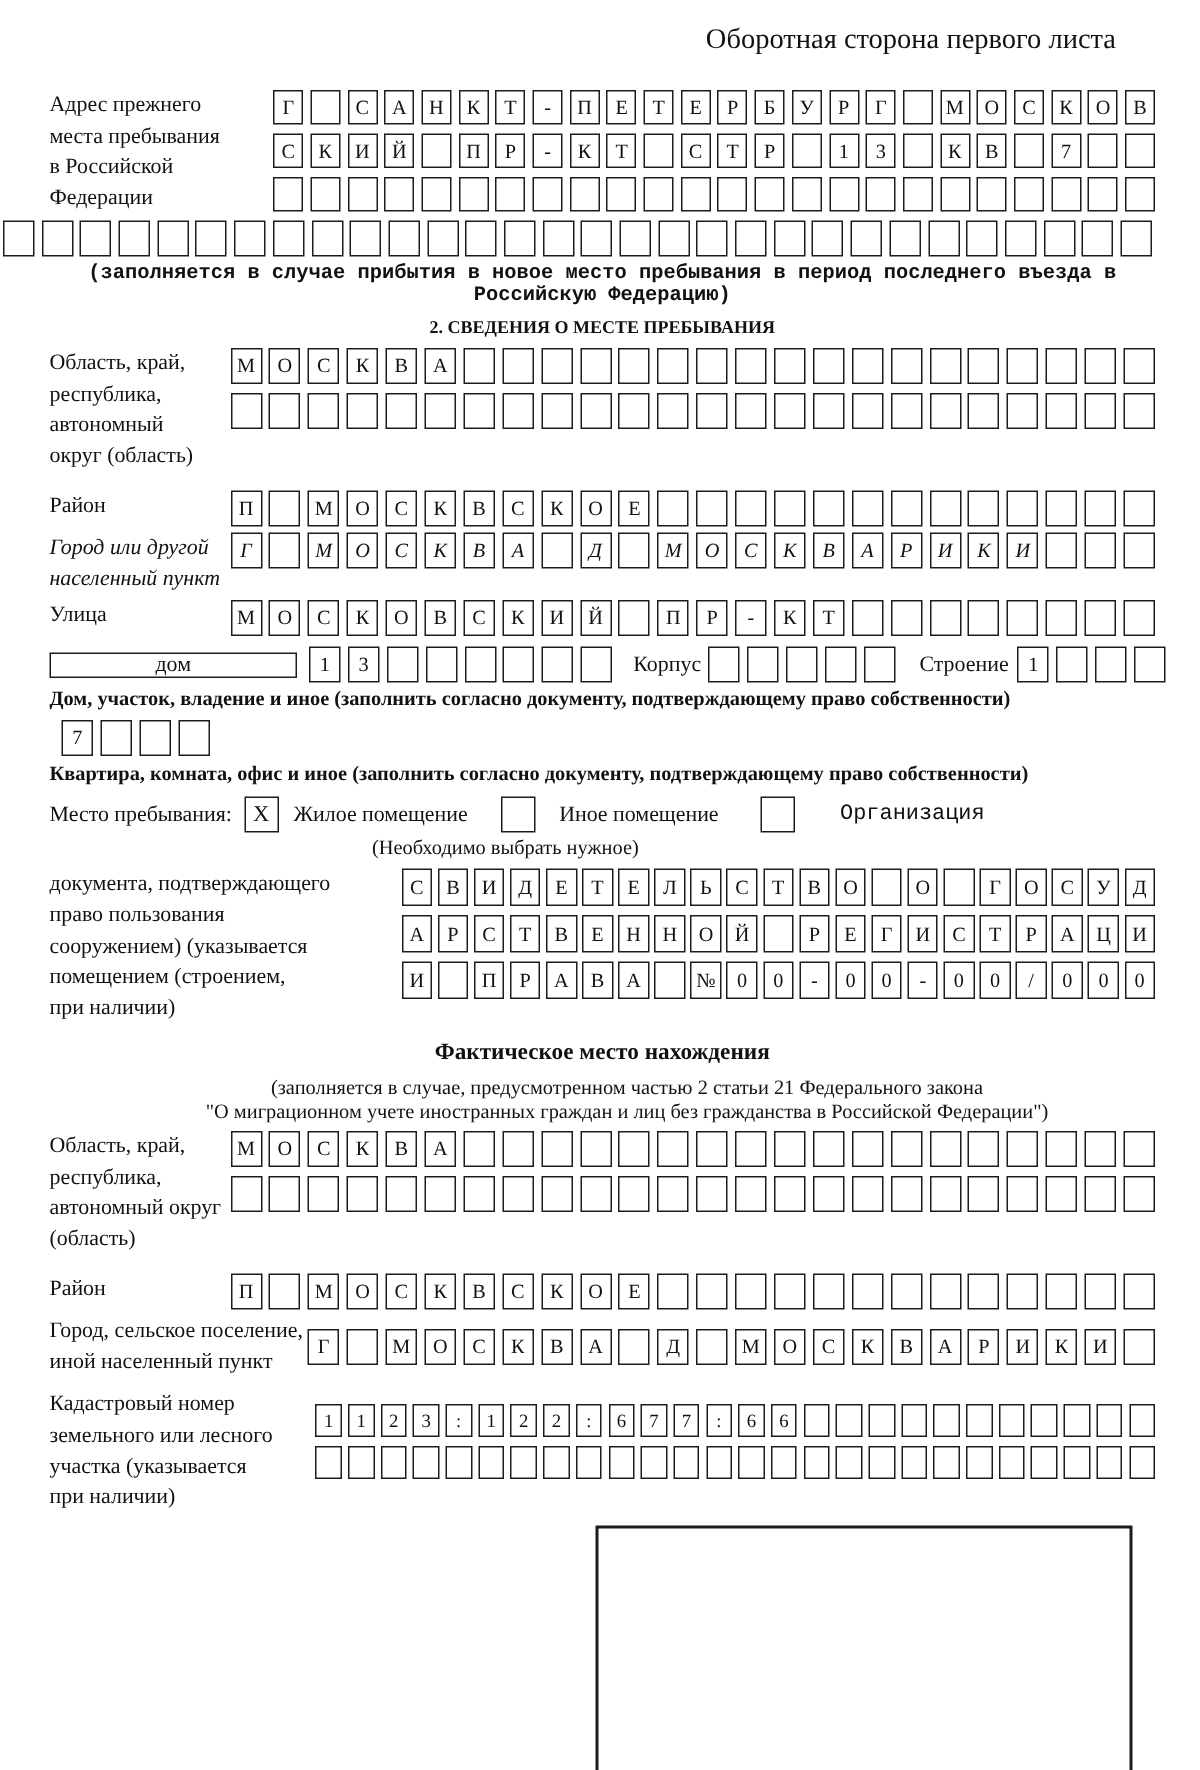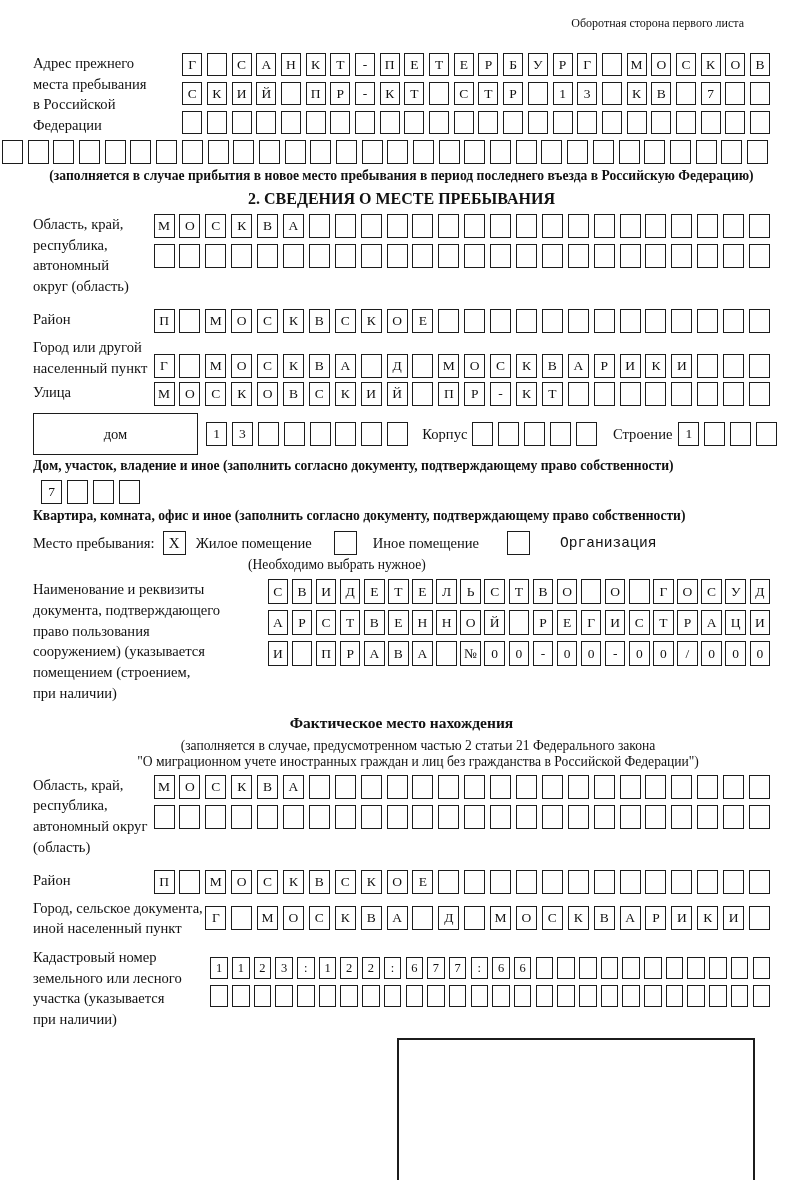--- a/index.html
+++ b/index.html
@@ -2,43 +2,43 @@
 <html><head>
 <meta charset="utf-8">
 <style>
   html,body{margin:0;padding:0;background:#fff;}
   body{
     width:800px;height:1180px;overflow:hidden;
     font-family:"Liberation Serif","DejaVu Serif",serif;
     color:#111;position:relative;
     padding:16px 30px 0 33px;box-sizing:border-box;
   }
-  .corner{ text-align:right; font-size:12px; padding-right:26px;}
+  .corner{ text-align:right; font-size:19px; padding-right:26px;}
   .flabel{font-size:14.6px; line-height:1.42;}
   .group{display:flex; align-items:flex-start;}
   .group .rows{margin-left:auto;}
   .cells{display:flex; justify-content:flex-end;}
   .cell{
     display:inline-block; box-sizing:border-box;
     border:1.6px solid #1c1c1c; background:#fff;
     text-align:center; font-size:13.5px; flex:none;
   }
   
   .c24a .cell{width:20px;height:23px;line-height:21px;margin-left:4.7px;}
   .c24b .cell{width:21px;height:24px;line-height:22px;margin-left:4.9px;}
   .c30  .cell{width:21px;height:24px;line-height:22px;margin-left:4.7px;}
   .c21  .cell{width:20.5px;height:25px;line-height:23px;margin-left:3.6px;}
   .c26  .cell{width:17.5px;height:22px;line-height:20px;margin-left:4.2px;font-size:12.5px;}
   .cells .cell:first-child{margin-left:0;}
   .rows .cells{margin-bottom:6px;}
   .caption{font-size:13.6px; font-weight:bold; text-align:center; }
   .caption.light{font-weight:normal;padding-left:33px;}
-  .h2title{font-size:16px;font-weight:bold;text-align:center;}
+  .h2title{font-size:12px;font-weight:bold;text-align:center;}
   .boxlabel{
-    box-sizing:border-box;border:1.8px solid #1c1c1c;height:42px;
+    box-sizing:border-box;border:1.8px solid #1c1c1c;height:17px;
     display:flex;align-items:center;justify-content:center;
     font-size:14.6px;flex:none;background:#fff;
   }
   .inline-lbl{font-size:14.6px;white-space:nowrap;}
   .checkbox{
     box-sizing:border-box;width:23px;height:24px;border:1.7px solid #1c1c1c;
     display:flex;align-items:center;justify-content:center;
     font-size:15px;flex:none;background:#fff;
   }
   .hrow{display:flex;align-items:center;}
@@ -166,21 +166,21 @@
     <span class="cell"></span>
     <span class="cell"></span>
     <span class="cell"></span>
     <span class="cell"></span>
     <span class="cell"></span>
     <span class="cell"></span>
     <span class="cell"></span>
     <span class="cell"></span>
     <span class="cell"></span>
   </div>
-<div class="caption" style="margin-top:4px;">(заполняется в случае прибытия в новое место пребывания в период последнего въезда в Российскую Федерацию)</div>
+<div class="caption" style="margin-top:4px;font-family:Liberation Mono, monospace;">(заполняется в случае прибытия в новое место пребывания в период последнего въезда в Российскую Федерацию)</div>
 
 <div class="h2title" style="margin-top:6px;">2. СВЕДЕНИЯ О МЕСТЕ ПРЕБЫВАНИЯ</div>
 
 <div class="group" style="margin-top:6px;">
   <div class="flabel">
     <div>Область, край,</div>
     <div>республика,</div>
     <div>автономный</div>
     <div>округ (область)</div>
   </div>
@@ -263,21 +263,21 @@
       <span class="cell"></span>
       <span class="cell"></span>
       <span class="cell"></span>
       <span class="cell"></span>
       <span class="cell"></span>
       <span class="cell"></span>
       <span class="cell"></span>
     </div>
 </div>
 
-<div class="group" style="margin-top:4px;align-items:flex-end;">
+<div class="group" style="margin-top:4px;align-items:flex-start;font-style:italic;">
   <div class="flabel">
     <div>Город или другой</div>
     <div>населенный пункт</div>
   </div>
   <div class="cells c24b" style="margin-left:auto;">
       <span class="cell">Г</span>
       <span class="cell"></span>
       <span class="cell">М</span>
       <span class="cell">О</span>
       <span class="cell">С</span>
@@ -379,21 +379,20 @@
   <div class="inline-lbl" style="margin-left:10px;font-family:Liberation Serif, serif;">Жилое помещение</div>
   <div class="checkbox" style="margin-left:22px;"></div>
   <div class="inline-lbl" style="margin-left:16px;">Иное помещение</div>
   <div class="checkbox" style="margin-left:28px;"></div>
   <div class="inline-lbl" style="margin-left:30px;font-family:Liberation Mono, monospace;">Организация</div>
 </div>
 <div class="caption light" style="text-align:left;margin-left:182px;margin-top:2px;">(Необходимо выбрать нужное)</div>
 
 <div class="group" style="margin-top:6px;">
   <div class="flabel">
-    <div>Наименование и реквизиты</div>
     <div>документа, подтверждающего</div>
     <div>право пользования</div>
     <div>сооружением) (указывается</div>
     <div>помещением (строением,</div>
     <div>при наличии)</div>
   </div>
   <div class="rows">
     <div class="cells c21">
         <span class="cell">С</span>
         <span class="cell">В</span>
@@ -558,21 +557,21 @@
       <span class="cell"></span>
       <span class="cell"></span>
       <span class="cell"></span>
       <span class="cell"></span>
       <span class="cell"></span>
     </div>
 </div>
 
 <div class="group" style="margin-top:4px;align-items:center;">
   <div class="flabel">
-    <div>Город, сельское документа,</div>
+    <div>Город, сельское поселение,</div>
     <div>иной населенный пункт</div>
   </div>
   <div class="cells c24b" style="margin-left:auto;">
       <span class="cell">Г</span>
       <span class="cell"></span>
       <span class="cell">М</span>
       <span class="cell">О</span>
       <span class="cell">С</span>
       <span class="cell">К</span>
       <span class="cell">В</span>

